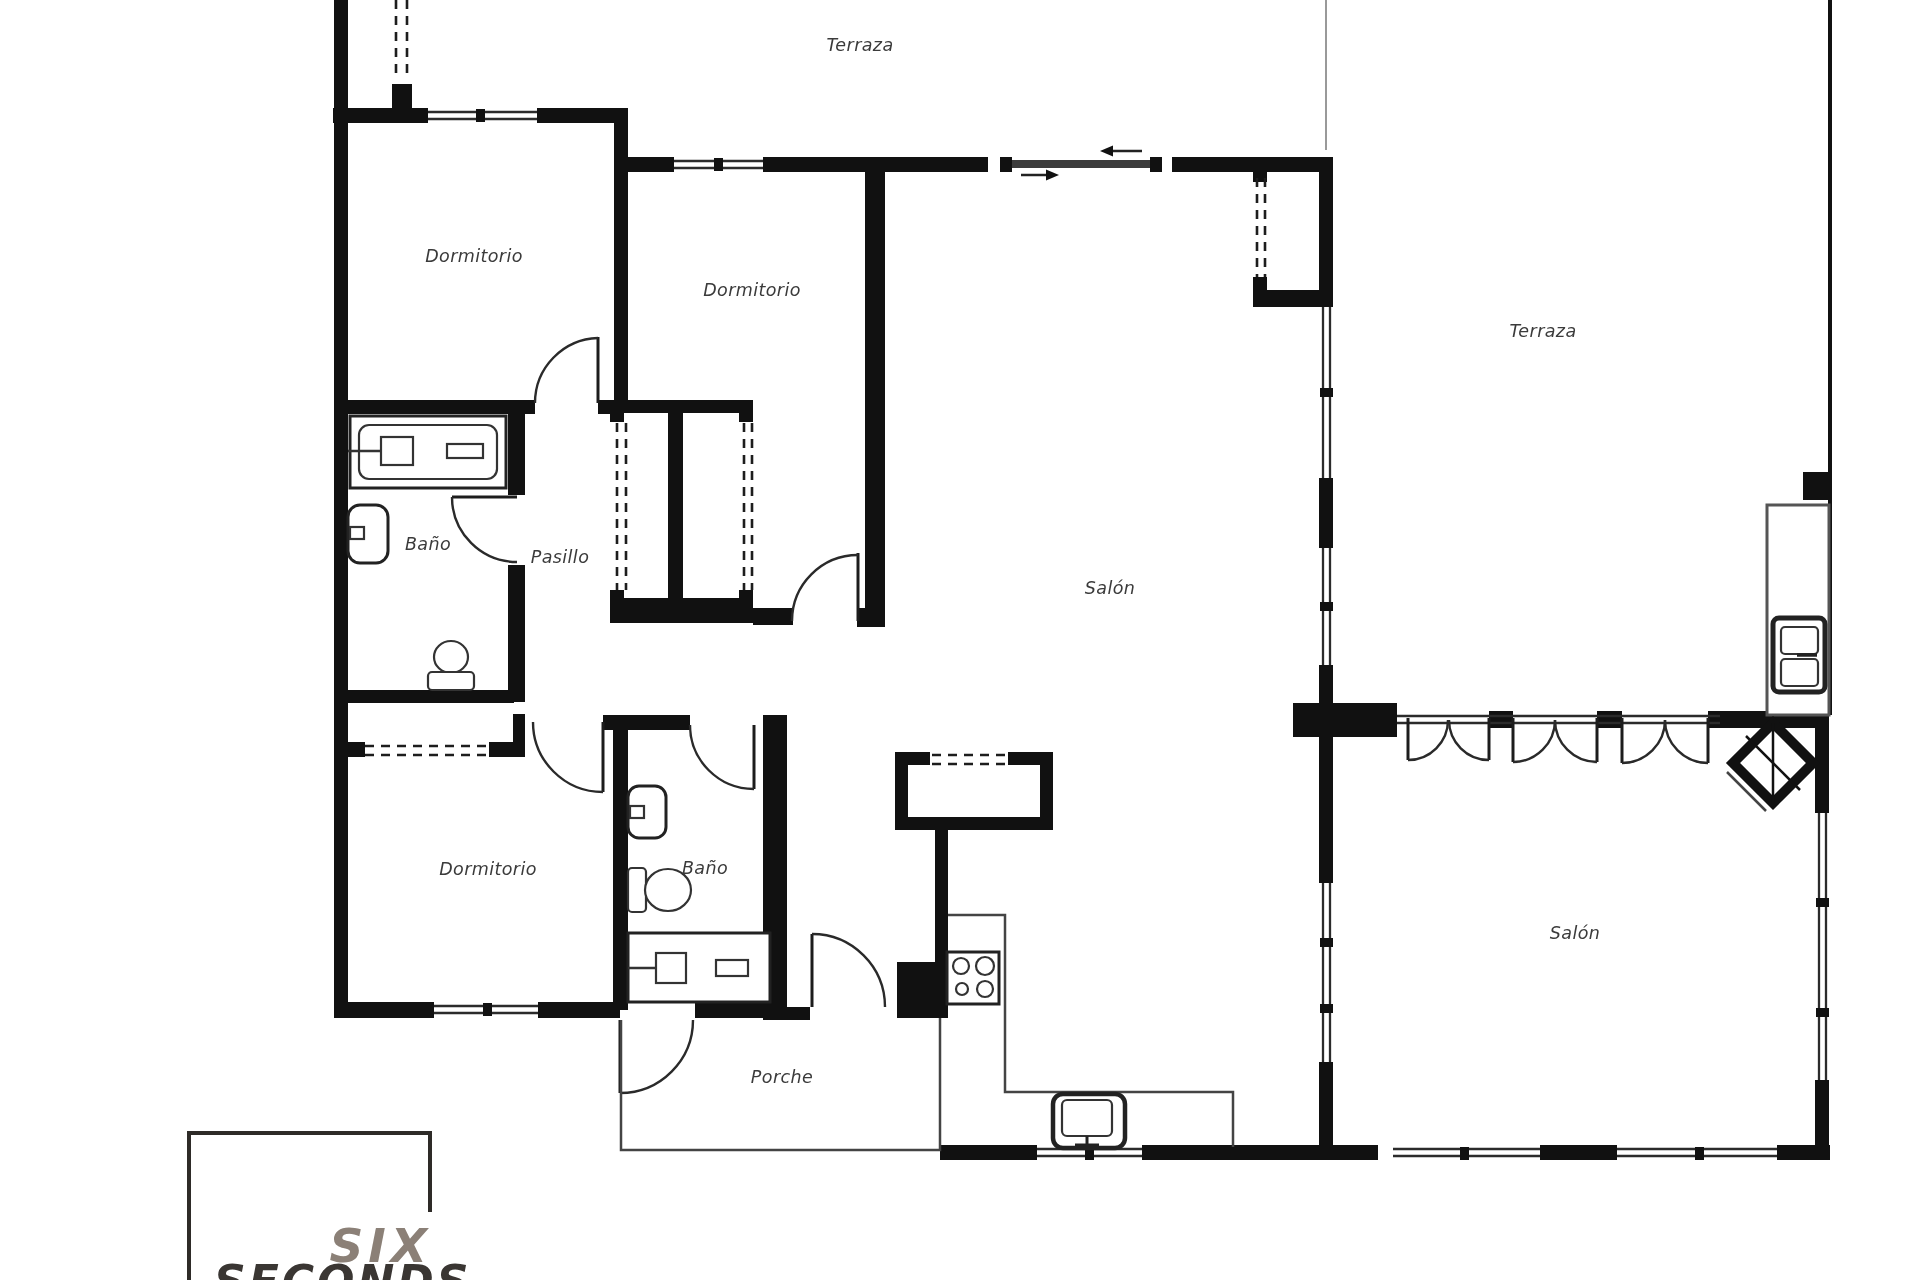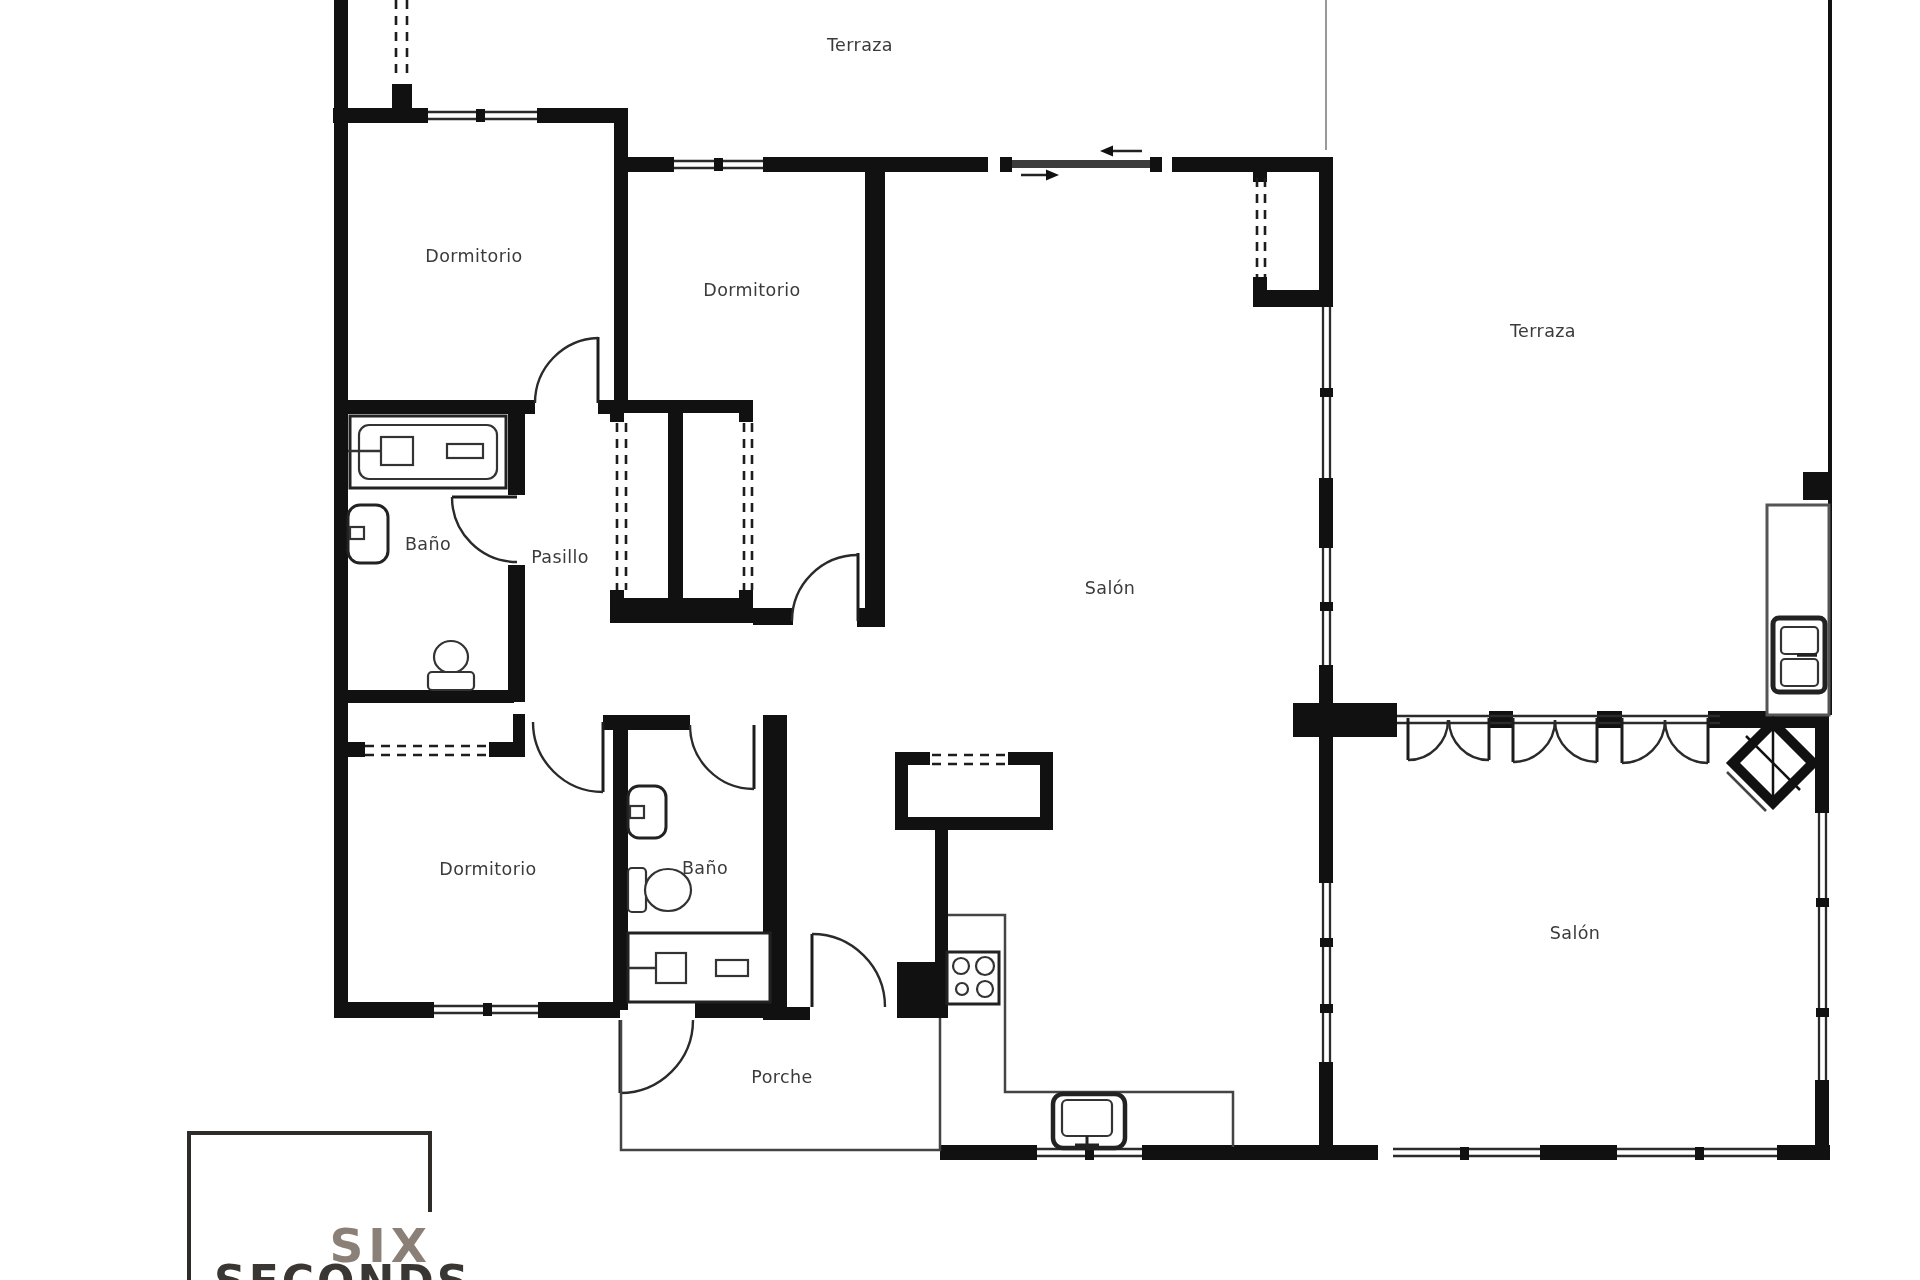--- a/index.html
+++ b/index.html
@@ -1,17 +1,17 @@
 <!DOCTYPE html>
 <html><head>
 <meta charset="utf-8">
 <style>
   html,body{margin:0;padding:0;background:#ffffff;}
   .stage{position:relative;width:1906px;height:1280px;background:#fff;overflow:hidden;
-         font-family:"DejaVu Sans","Liberation Sans",sans-serif;}
+         font-family:"DejaVu Sans","Liberation Sans",sans-serif;font-style:italic;}
   svg{display:block}
   .w{fill:#111111;stroke:none}
   .thinline{stroke:#444;stroke-width:2.5;fill:none}
   .glass{stroke:#2b2b2b;stroke-width:2.3;fill:none}
   .tick{fill:#111}
   .dash{stroke:#1d1d1d;stroke-width:2.6;fill:none;stroke-dasharray:9 7}
   .arc{stroke:#2a2a2a;stroke-width:2.4;fill:none}
   .leaf{stroke:#1c1c1c;stroke-width:3;fill:none}
   .fx3{stroke:#222;stroke-width:3;fill:#fff}
   .fx2{stroke:#333;stroke-width:2.2;fill:#fff}

